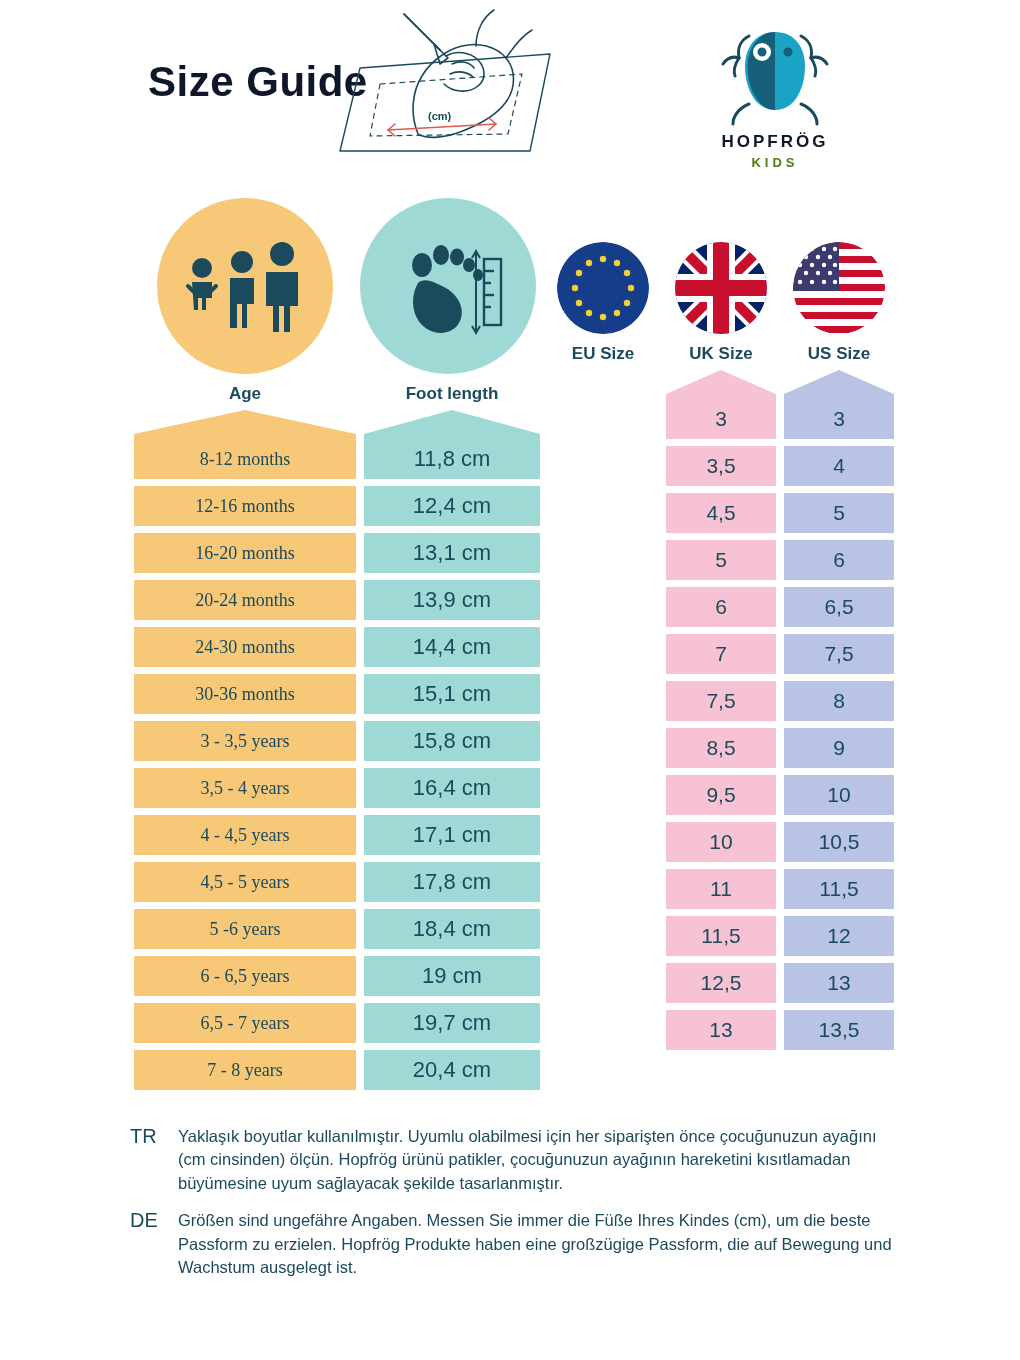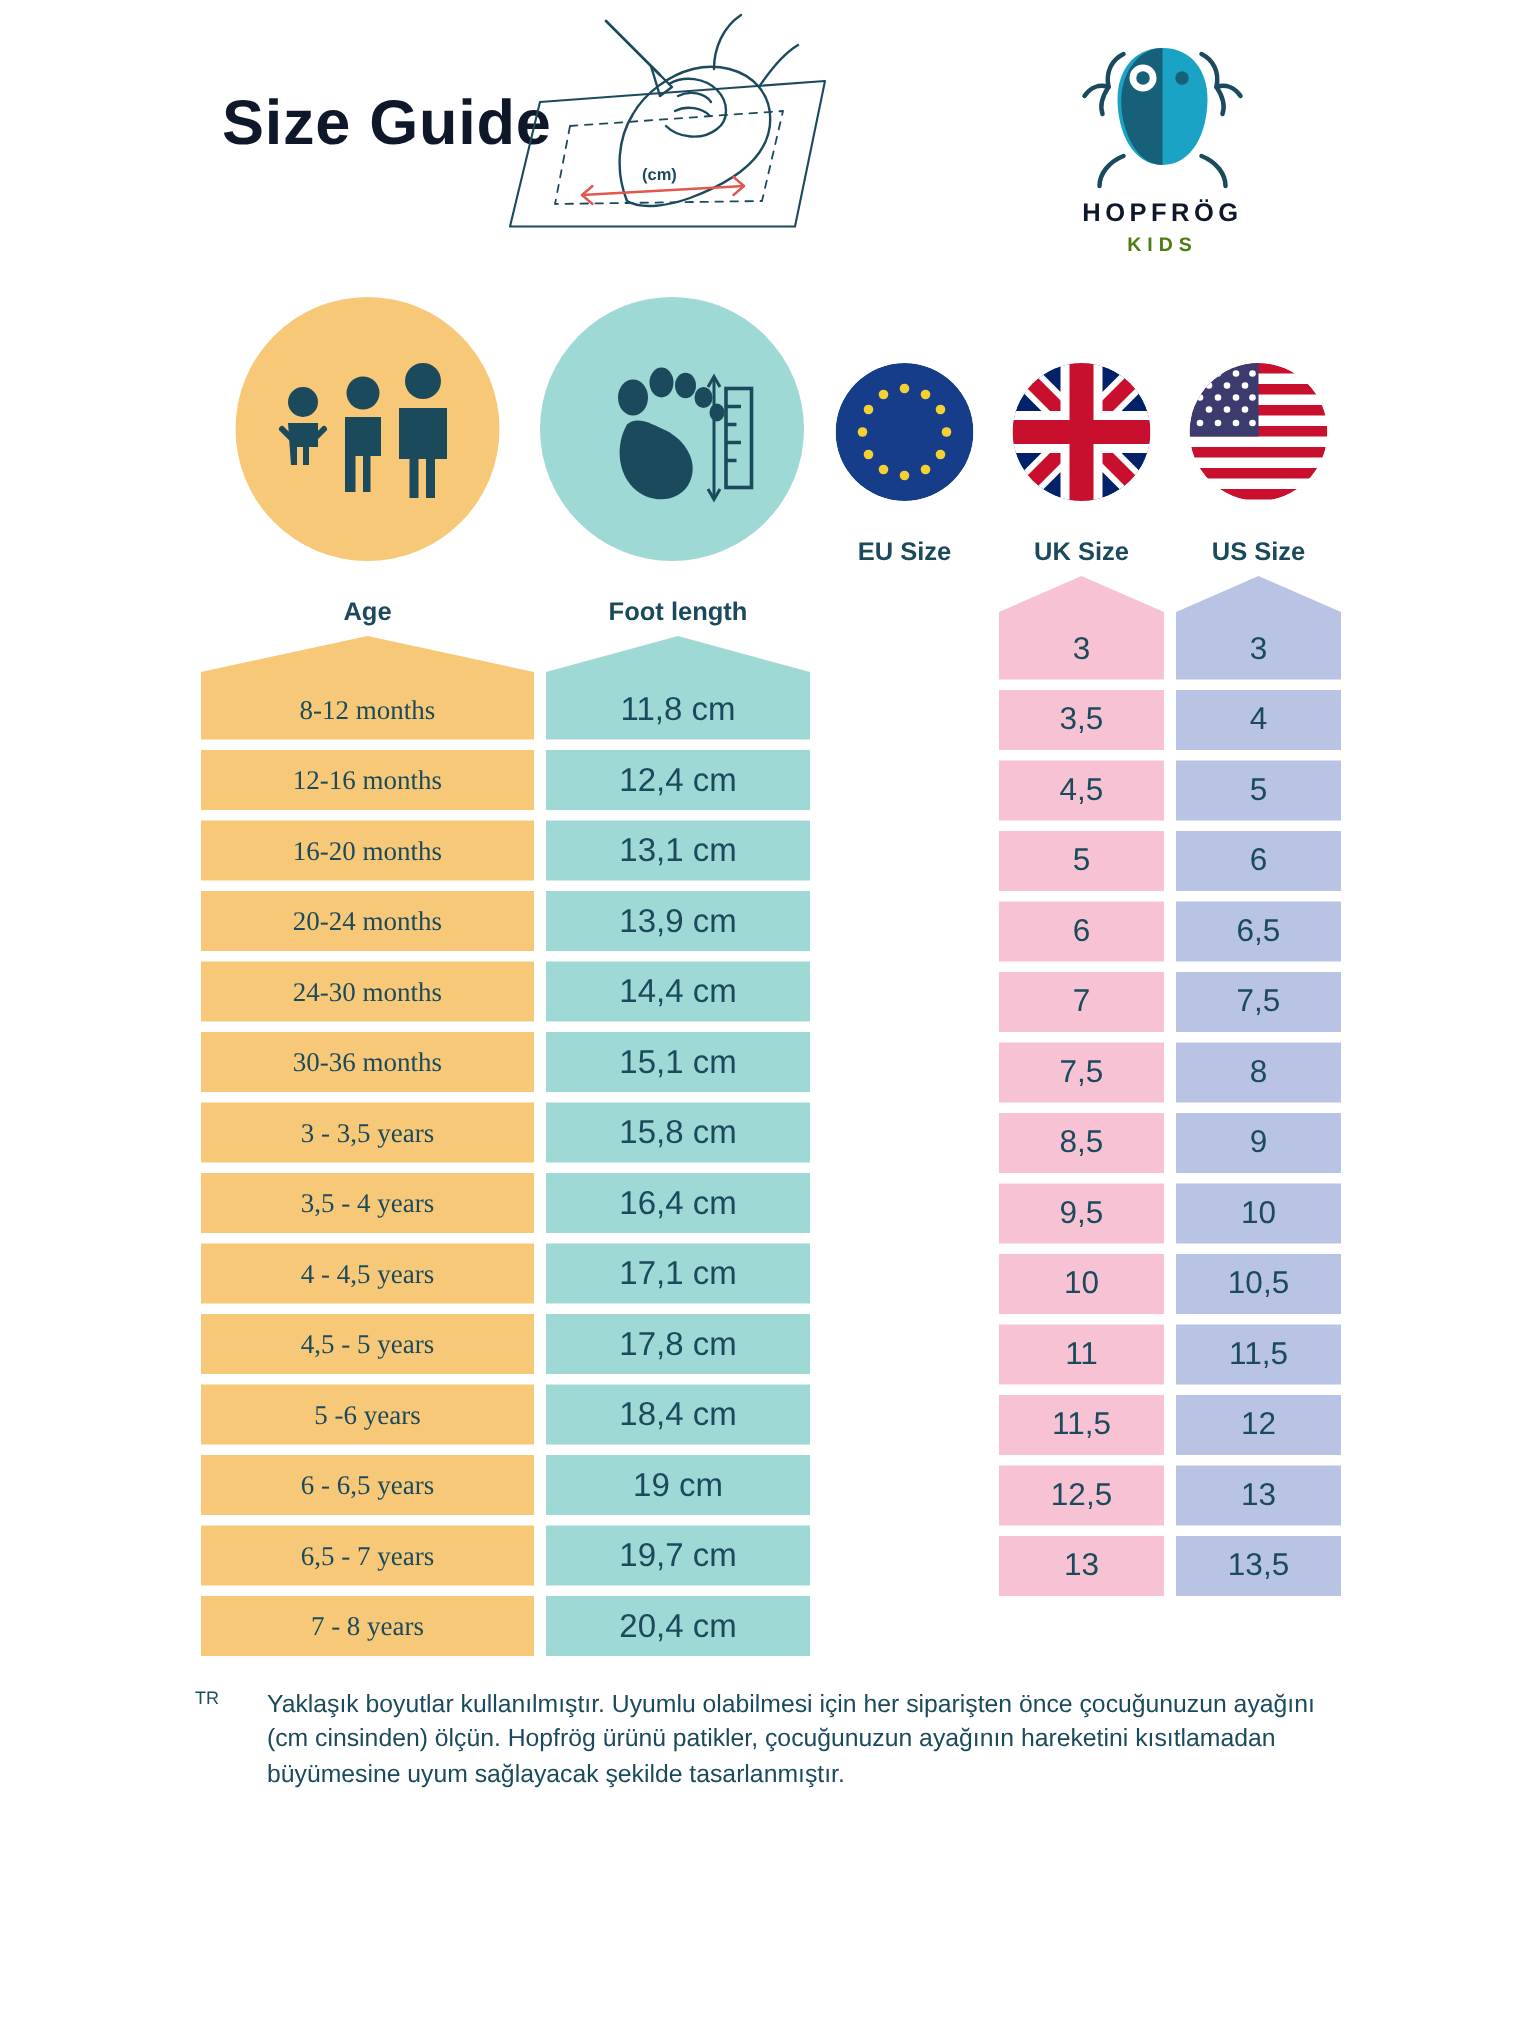--- a/index.html
+++ b/index.html
@@ -93,21 +93,21 @@
   .circle {
     border-radius: 50%;
     display: flex;
     align-items: center;
     justify-content: center;
   }
   .col-head {
     font-size: 17px;
     font-weight: bold;
     color: #1b4a5c;
-    margin-top: 24px;
+    margin-top: 10px;
     margin-bottom: 6px;
     text-align: center;
   }
 
   
   .col-body {
     position: relative;
     width: 100%;
   }
   .chevron {
@@ -154,21 +154,21 @@
     padding: 0 118px 0 130px;
     box-sizing: border-box;
   }
   .note-row {
     display: flex;
     margin-bottom: 14px;
   }
   .note-code {
     width: 48px;
     flex: 0 0 48px;
-    font-size: 12px;
+    font-size: 20px;
     color: #1b4a5c;
   }
   .note-text {
     font-size: 16.5px;
     line-height: 1.42;
     color: #1b4a5c;
   }
 </style>
 </head>
 <body>
@@ -456,15 +456,19 @@
       </div>
     </div>
 
   </div>
 
   <div class="notes">
     <div class="note-row">
       <div class="note-code">TR</div>
       <div class="note-text">Yaklaşık boyutlar kullanılmıştır. Uyumlu olabilmesi için her siparişten önce çocuğunuzun ayağını (cm cinsinden) ölçün. Hopfrög ürünü patikler, çocuğunuzun ayağının hareketini kısıtlamadan büyümesine uyum sağlayacak şekilde tasarlanmıştır.</div>
     </div>
+    <div class="note-row">
+      <div class="note-code">DE</div>
+      <div class="note-text">Größen sind ungefähre Angaben. Messen Sie immer die Füße Ihres Kindes (cm), um die beste Passform zu erzielen. Hopfrög Produkte haben eine großzügige Passform, die auf Bewegung und Wachstum ausgelegt ist.</div>
+    </div>
   </div>
 
 </div>
 
 </body></html>

